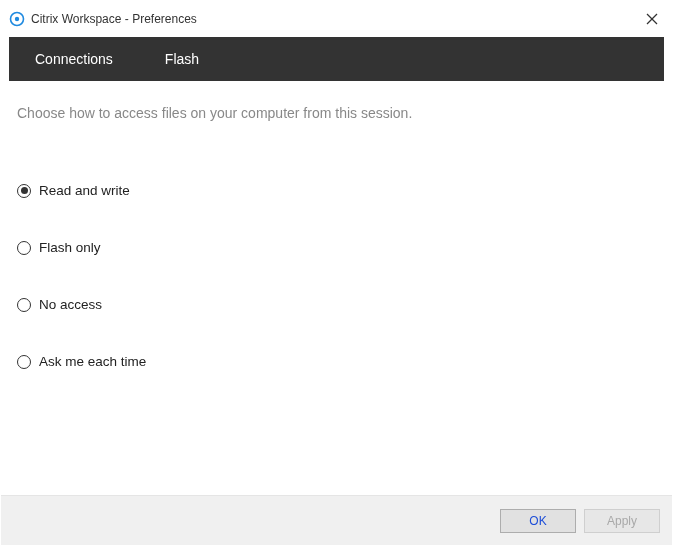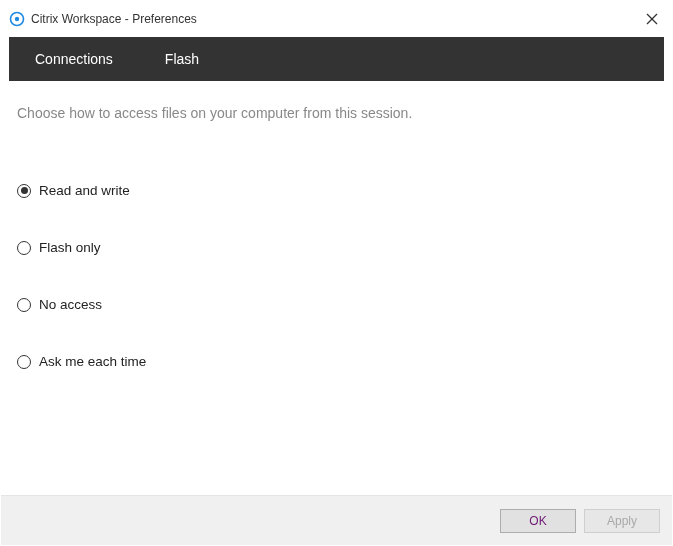--- a/index.html
+++ b/index.html
@@ -116,21 +116,21 @@
     gap: 8px;
     padding-right: 12px;
     border-top: 1px solid #e5e5e5;
   }
   .btn {
     min-width: 76px;
     height: 24px;
     background: #e1e1e1;
     border: 1px solid #adadad;
     font-size: 12px;
-    color: #701a75;
+    color: #1d4ed8;
     display: inline-flex;
     align-items: center;
     justify-content: center;
     cursor: pointer;
   }
   .btn.disabled {
     color: #a9a9a9;
     border-color: #cfcfcf;
     background: #e7e7e7;
     cursor: default;

